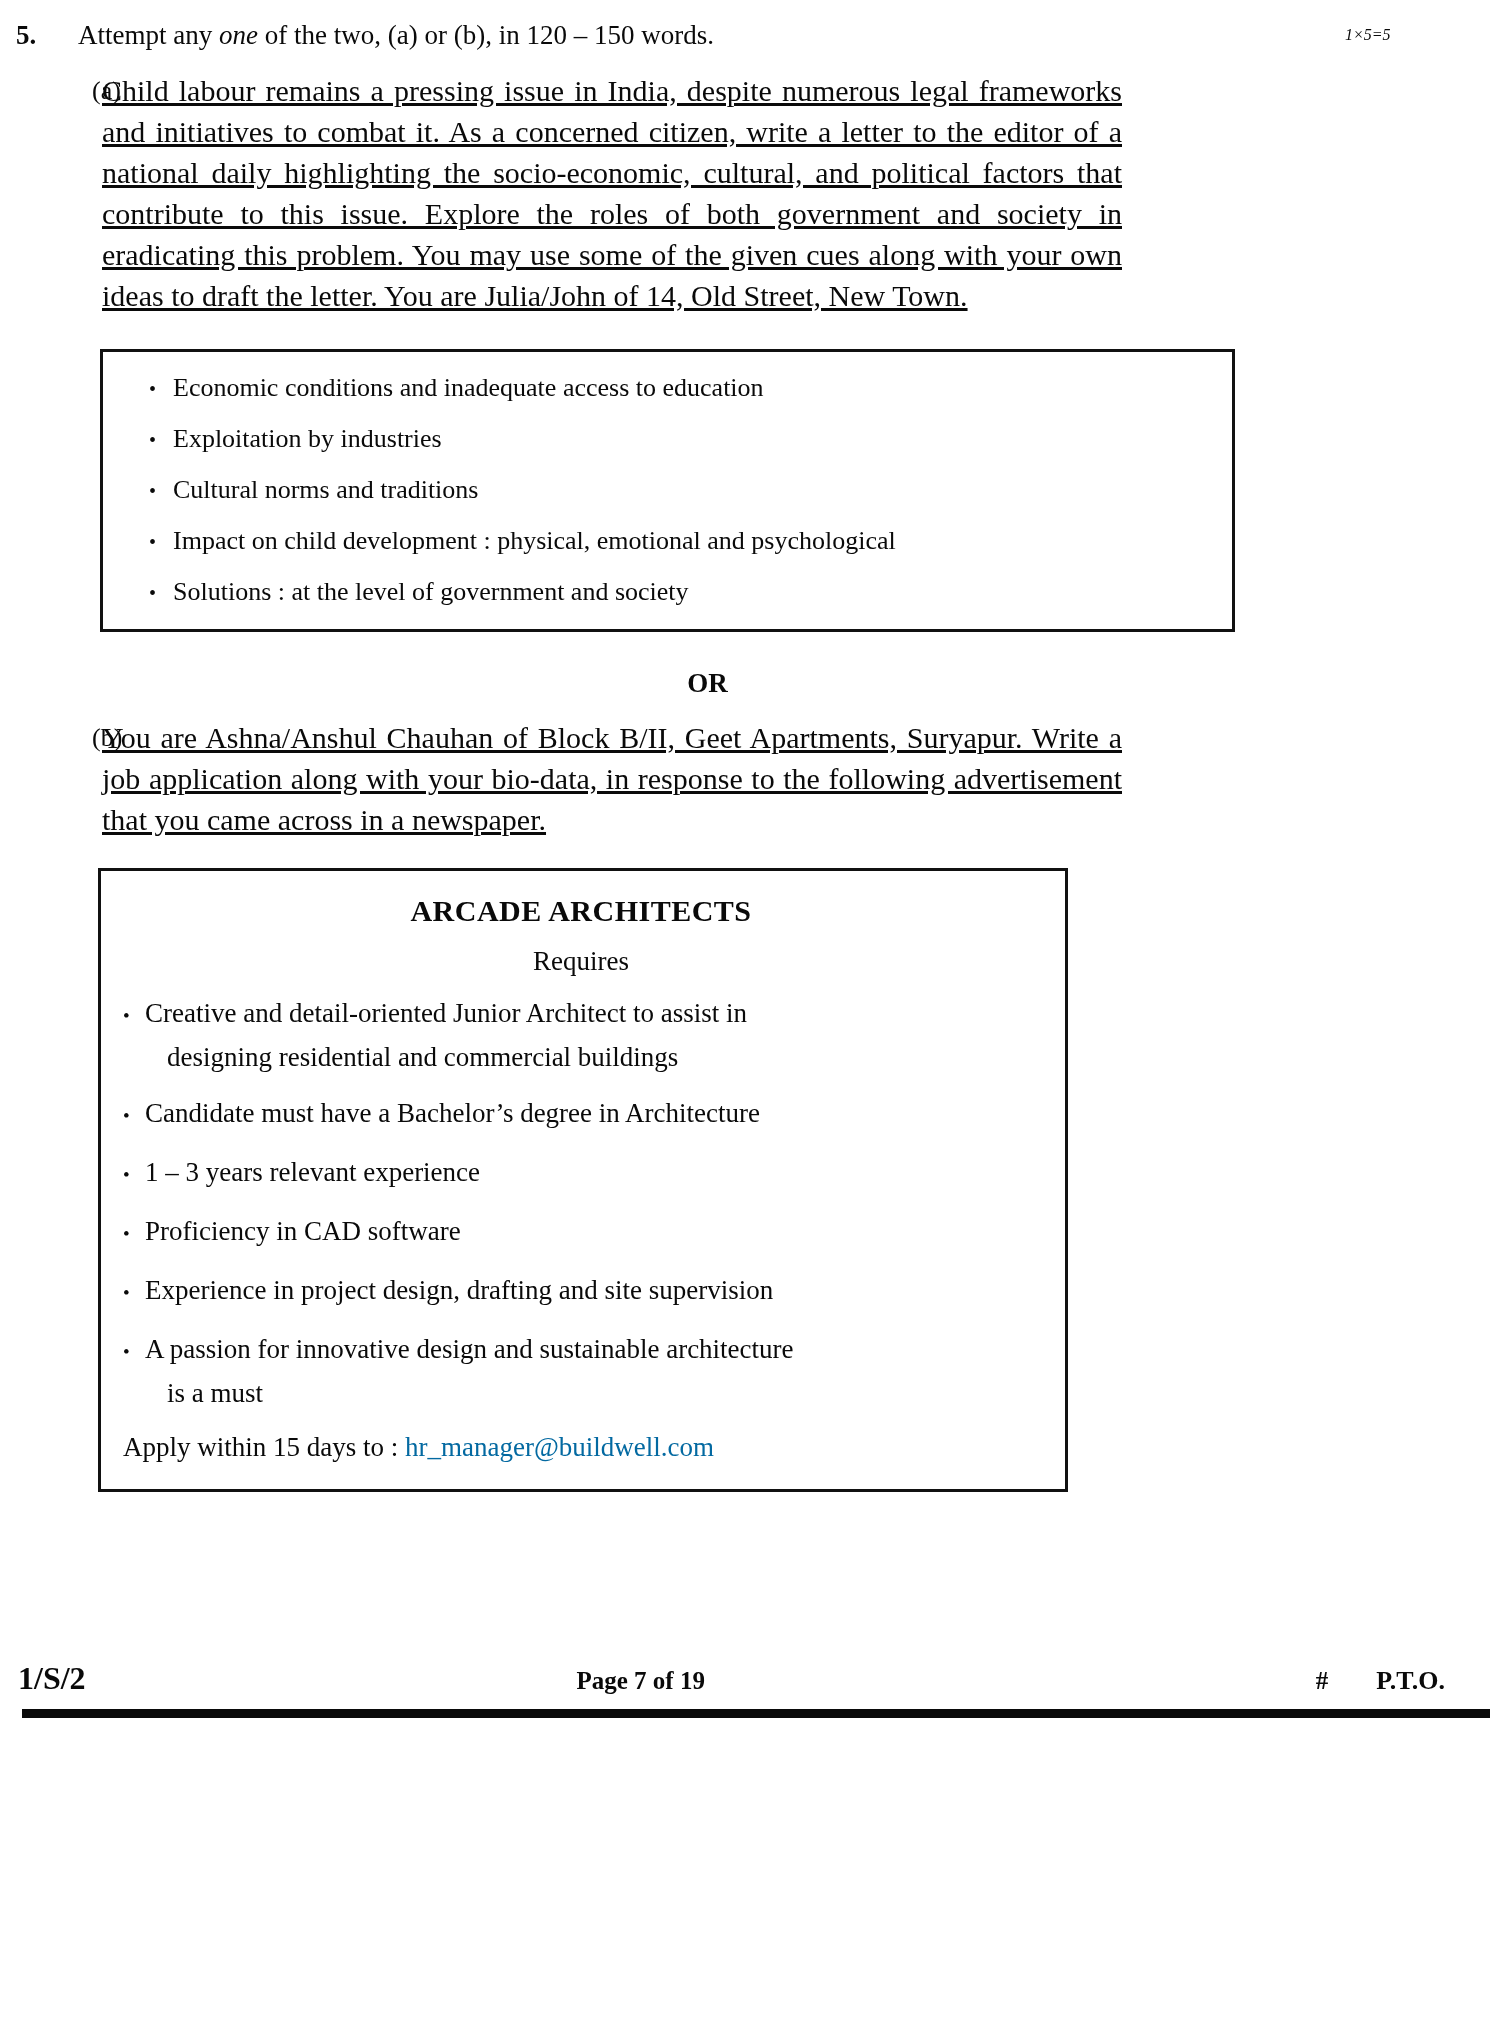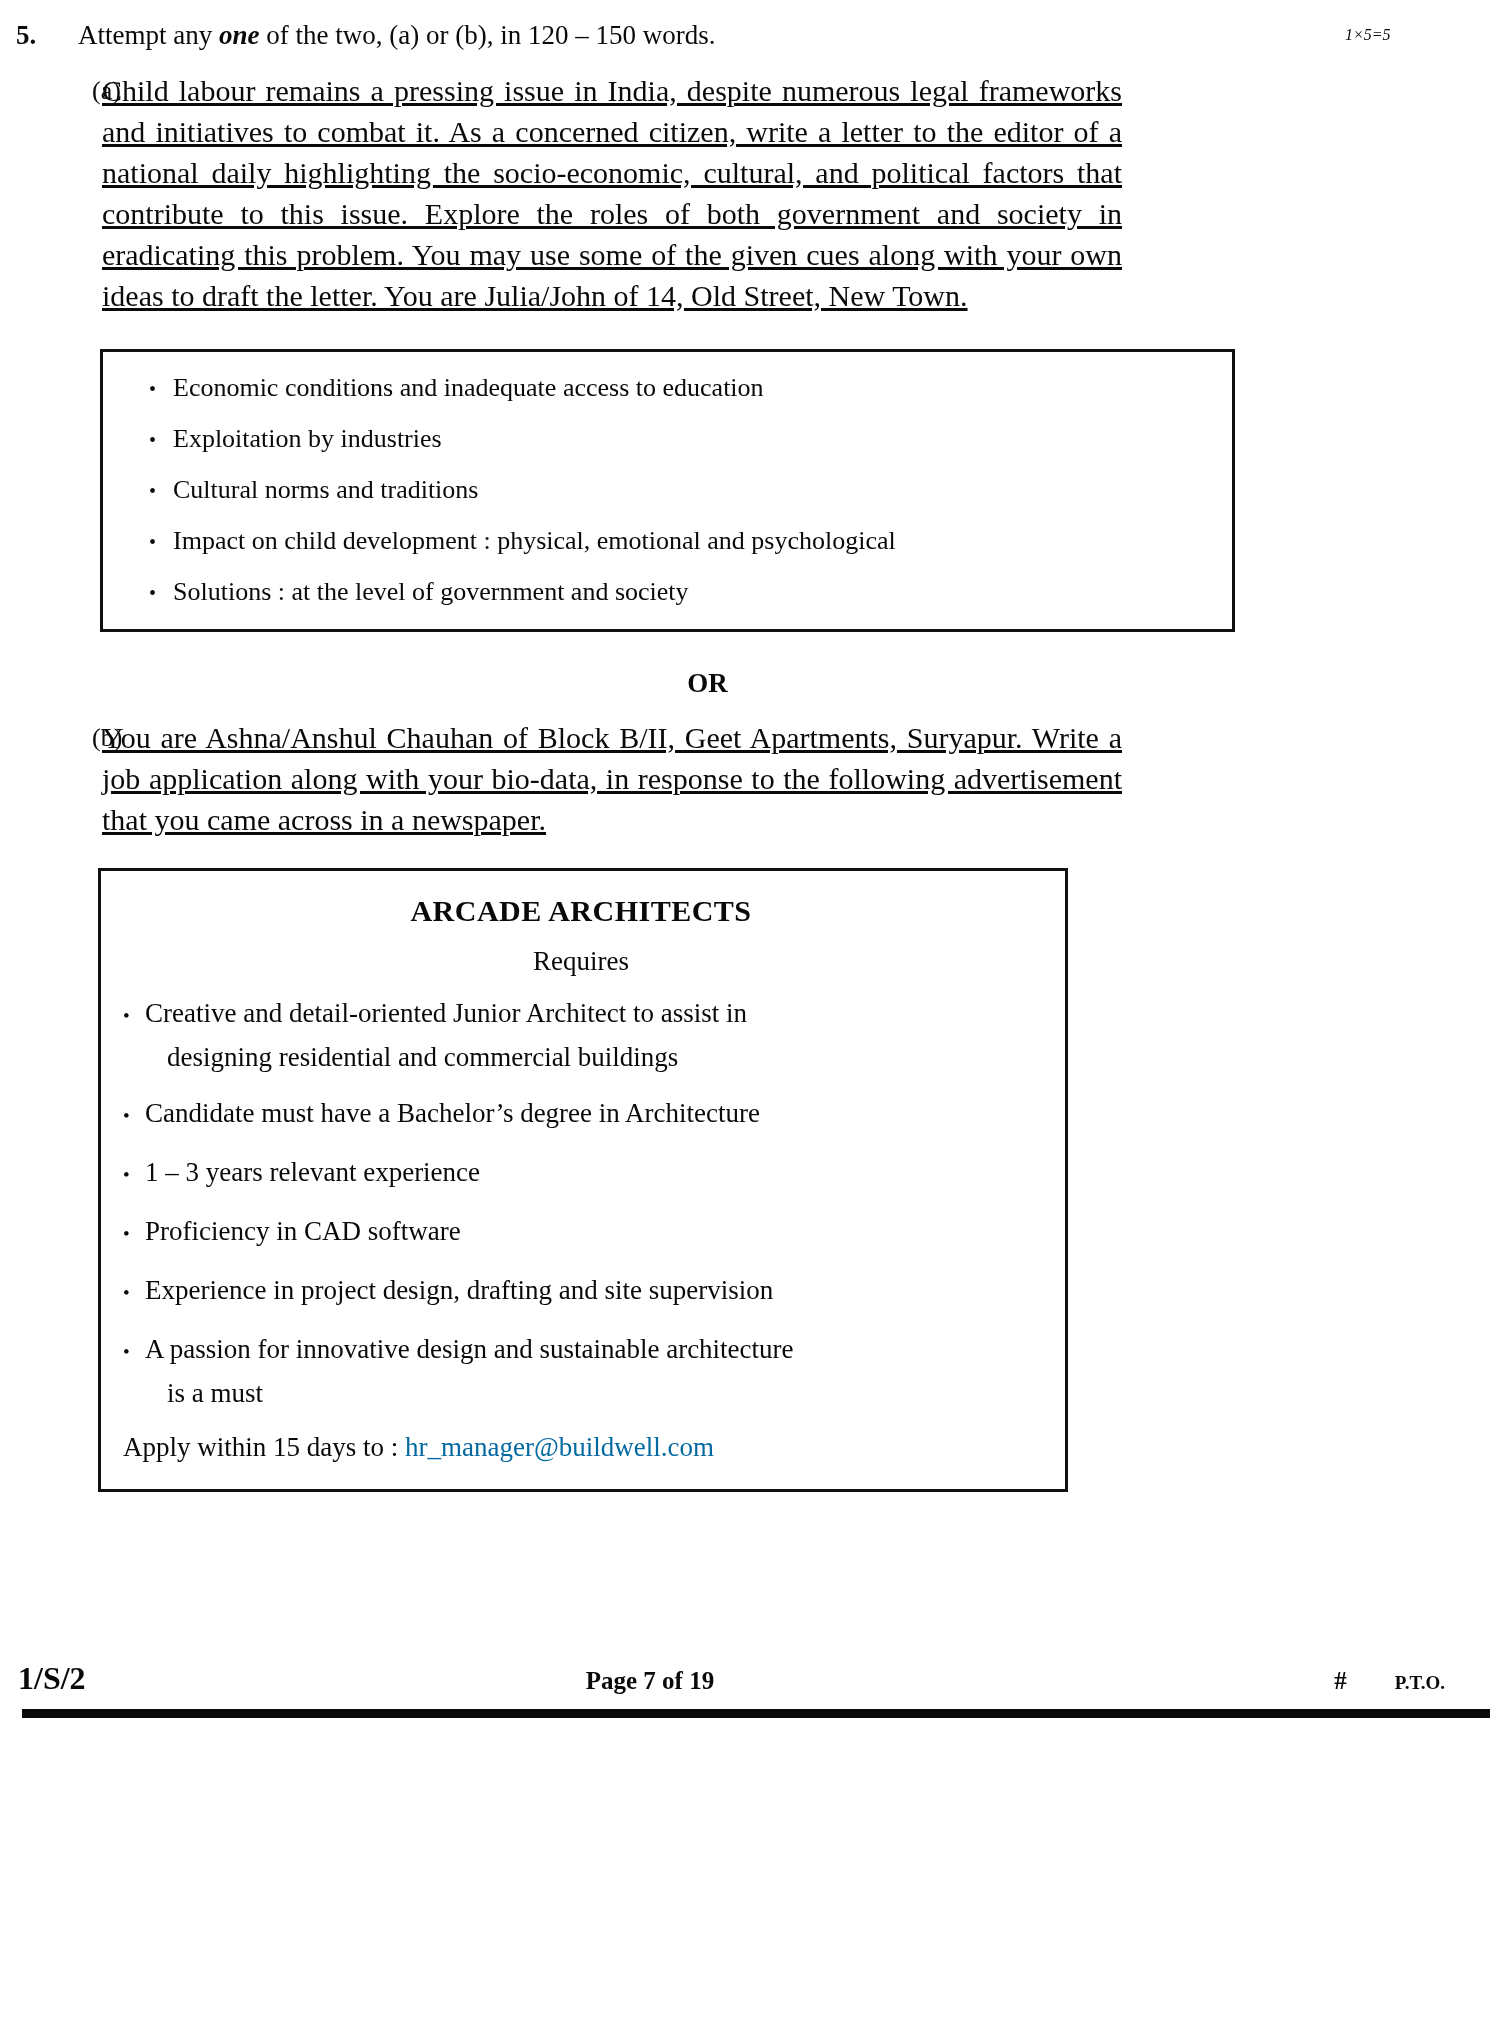--- a/index.html
+++ b/index.html
@@ -42,21 +42,21 @@
     line-height: 34px;
   }
   .q-stem {
     flex: 1 1 auto;
     font-size: 27px;
     line-height: 34px;
     padding-left: 12px;
   }
   .q-stem em {
     font-style: italic;
-    font-weight: bold;
+    font-weight: normal;
   }
   .q-marks {
     flex: 0 0 auto;
     width: 160px;
     text-align: left;
     font-style: italic;
     font-size: 16px;
     line-height: 34px;
     padding-left: 20px;
   }
@@ -194,21 +194,21 @@
     font-size: 25px;
     padding-right: 120px;
   }
   .footer-hash {
     flex: 0 0 auto;
     font-size: 25px;
     padding-right: 48px;
   }
   .footer-pto {
     flex: 0 0 auto;
-    font-size: 19px;
+    font-size: 26px;
     padding-right: 24px;
   }
   .footer-rule {
     margin-top: 12px;
     height: 9px;
     background: #0a0a0a;
     width: 1468px;
     margin-left: 4px;
   }
 </style>

